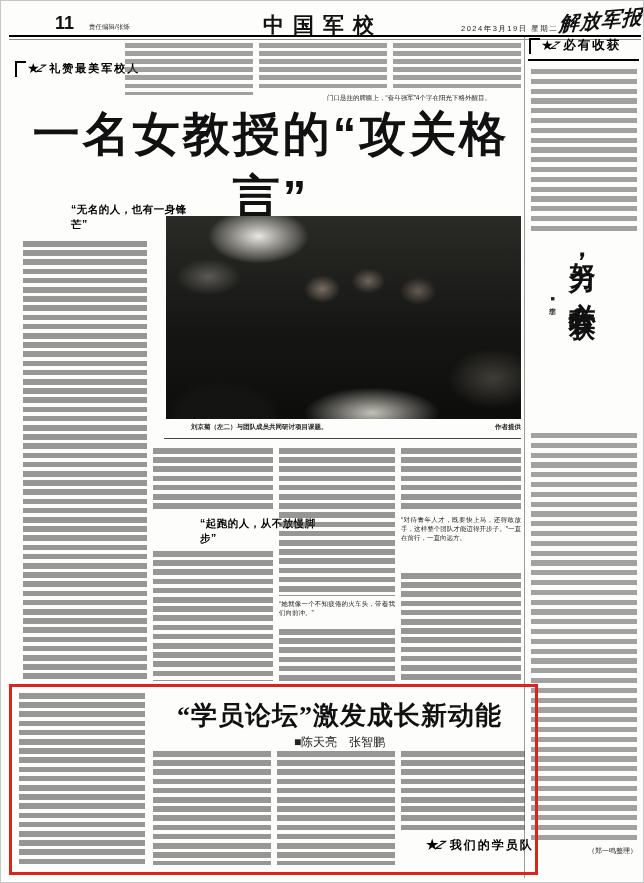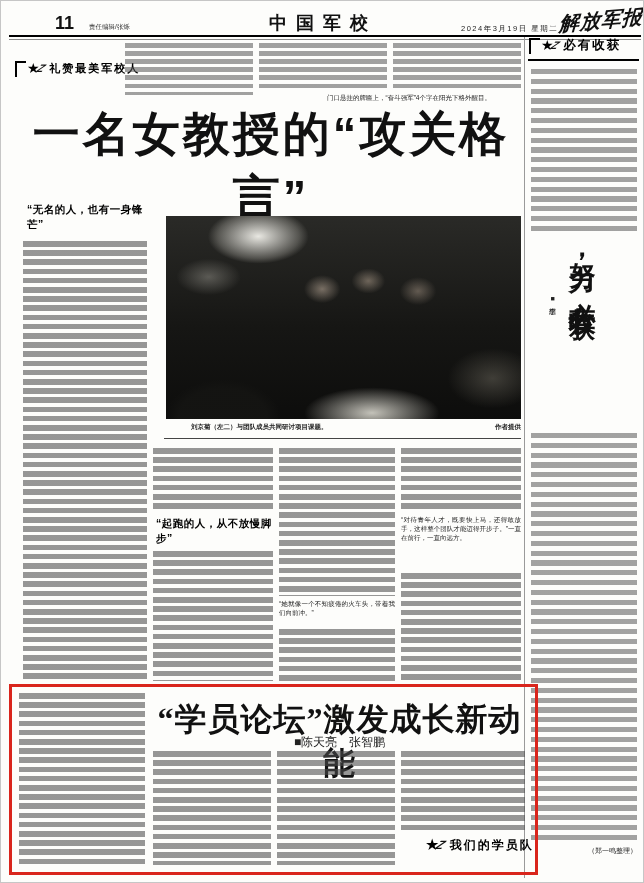--- a/index.html
+++ b/index.html
@@ -6,21 +6,21 @@
   .page{position:relative;width:644px;height:883px;background:#fdfdfb;border:1px solid #c6c6c6;
         box-sizing:border-box;overflow:hidden;color:#111;
         font-family:"Liberation Sans","DejaVu Sans",sans-serif;}
   .abs{position:absolute;}
   
   .greek{background:repeating-linear-gradient(to bottom,#4c4c4c 0 5.6px,transparent 5.6px 9.2px);opacity:.58;}
   .greek.fine{background:repeating-linear-gradient(to bottom,#555 0 4.8px,transparent 4.8px 8.1px);opacity:.55;}
   .greek.serif{background:repeating-linear-gradient(to bottom,#3f3f3f 0 5.2px,transparent 5.2px 9.8px);opacity:.48;}
   .rule{background:#000;}
   .tiny{font-size:6.5px;line-height:9px;text-align:justify;color:#222;}
-  .subhead{font-weight:bold;font-size:10.5px;line-height:15px;color:#000;letter-spacing:.5px;}
+  .subhead{font-weight:bold;font-size:10.5px;line-height:15px;color:#000;letter-spacing:.5px;margin-left:44px;}
   
   .logo{display:flex;align-items:flex-start;}
   .bracket{width:9px;height:14px;border-left:2px solid #000;border-top:2px solid #000;margin-right:1px;}
   .star{font-size:14px;line-height:14px;color:#000;}
   .zig{font-style:italic;font-weight:900;font-size:11px;line-height:14px;transform:skewX(-28deg);display:inline-block;margin-left:-2px;}
   .logotext{font-weight:900;font-size:12.5px;line-height:15px;letter-spacing:2px;margin-left:5px;color:#000;}
   .vert{writing-mode:vertical-rl;text-orientation:upright;}
   .photo{background:
     radial-gradient(70px 38px at 26% 10%, rgba(243,242,236,.95), rgba(190,188,180,.3) 58%, transparent 72%),
     radial-gradient(46px 26px at 12% 30%, rgba(150,148,140,.5), transparent 70%),
@@ -32,21 +32,21 @@
     radial-gradient(60px 40px at 92% 80%, rgba(120,116,104,.45), transparent 75%),
     linear-gradient(180deg,#2a2a27,#161614 55%,#0d0d0c);}
 </style>
 </head>
 <body>
 
 <div class="page">
 
   <div class="abs" style="left:54px;top:12px;font-size:18px;font-weight:900;">11</div>
   <div class="abs" style="left:88px;top:22px;font-size:6.5px;color:#333;">责任编辑/张烁</div>
-  <div class="abs" style="left:200px;top:10px;width:244px;text-align:center;font-size:18px;font-weight:900;letter-spacing:9px;">中国军校</div>
+  <div class="abs" style="left:200px;top:10px;width:244px;text-align:center;font-size:21px;font-weight:900;letter-spacing:9px;">中国军校</div>
   <div class="abs" style="left:460px;top:23px;font-size:7.5px;letter-spacing:1.5px;color:#222;">2024年3月19日 星期二</div>
   <div class="abs" style="left:558px;top:6px;width:84px;font-size:20px;font-weight:bold;font-style:italic;
        font-family:'Liberation Serif','DejaVu Serif',serif;transform:rotate(-5deg) skewX(-8deg);letter-spacing:1px;">解放军报</div>
   <div class="abs rule" style="left:8px;top:34px;width:632px;height:2px;"></div>
   <div class="abs" style="left:8px;top:38px;width:632px;height:1px;background:#8a8a8a;"></div>
 
   <div class="abs logo" style="left:14px;top:60px;">
     <span class="bracket"></span>
     <span class="star">★</span>
     <span class="zig">Z</span>
@@ -91,21 +91,21 @@
 
   <div class="abs vert" style="left:546px;top:294px;font-size:7px;color:#222;">■李想</div>
   <div class="abs vert" style="left:563px;top:240px;height:195px;font-size:27px;font-weight:900;letter-spacing:4px;">努力，必有收获</div>
 
   <div class="abs greek serif" style="left:530px;top:432px;width:106px;height:408px;"></div>
   <div class="abs" style="left:540px;top:845px;width:96px;text-align:right;font-size:7px;color:#222;">（郑一鸣整理）</div>
 
   <div class="abs" style="left:8px;top:683px;width:529px;height:191px;border:3px solid #d9251c;box-sizing:border-box;"></div>
 
   <div class="abs greek" style="left:18px;top:692px;width:126px;height:172px;"></div>
-  <div class="abs" style="left:150px;top:697px;width:377px;text-align:center;font-size:32px;font-weight:bold;letter-spacing:1px;
+  <div class="abs" style="left:150px;top:697px;width:377px;text-align:center;font-size:26px;font-weight:bold;letter-spacing:1px;
        font-family:'Liberation Serif','DejaVu Serif',serif;">“学员论坛”激发成长新动能</div>
   <div class="abs" style="left:150px;top:733px;width:377px;text-align:center;font-size:12px;color:#222;">■陈天亮　张智鹏</div>
 
   <div class="abs greek" style="left:152px;top:750px;width:118px;height:114px;"></div>
   <div class="abs greek" style="left:276px;top:750px;width:118px;height:114px;"></div>
   <div class="abs greek" style="left:400px;top:750px;width:124px;height:80px;"></div>
 
   <div class="abs logo" style="left:424px;top:836px;">
     <span class="star" style="font-size:16px;line-height:16px;">★</span>
     <span class="zig" style="font-size:12px;line-height:16px;">Z</span>

